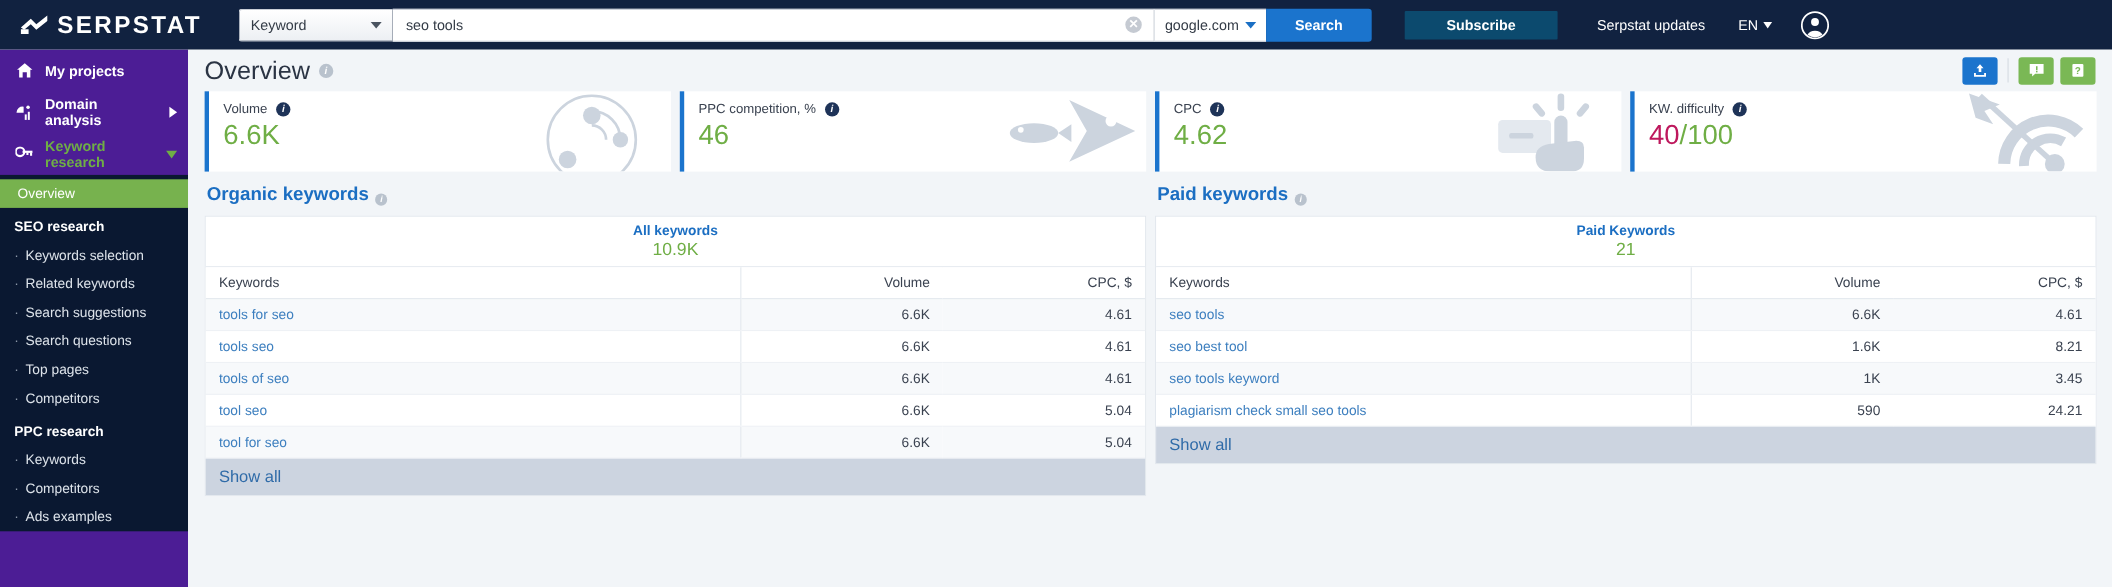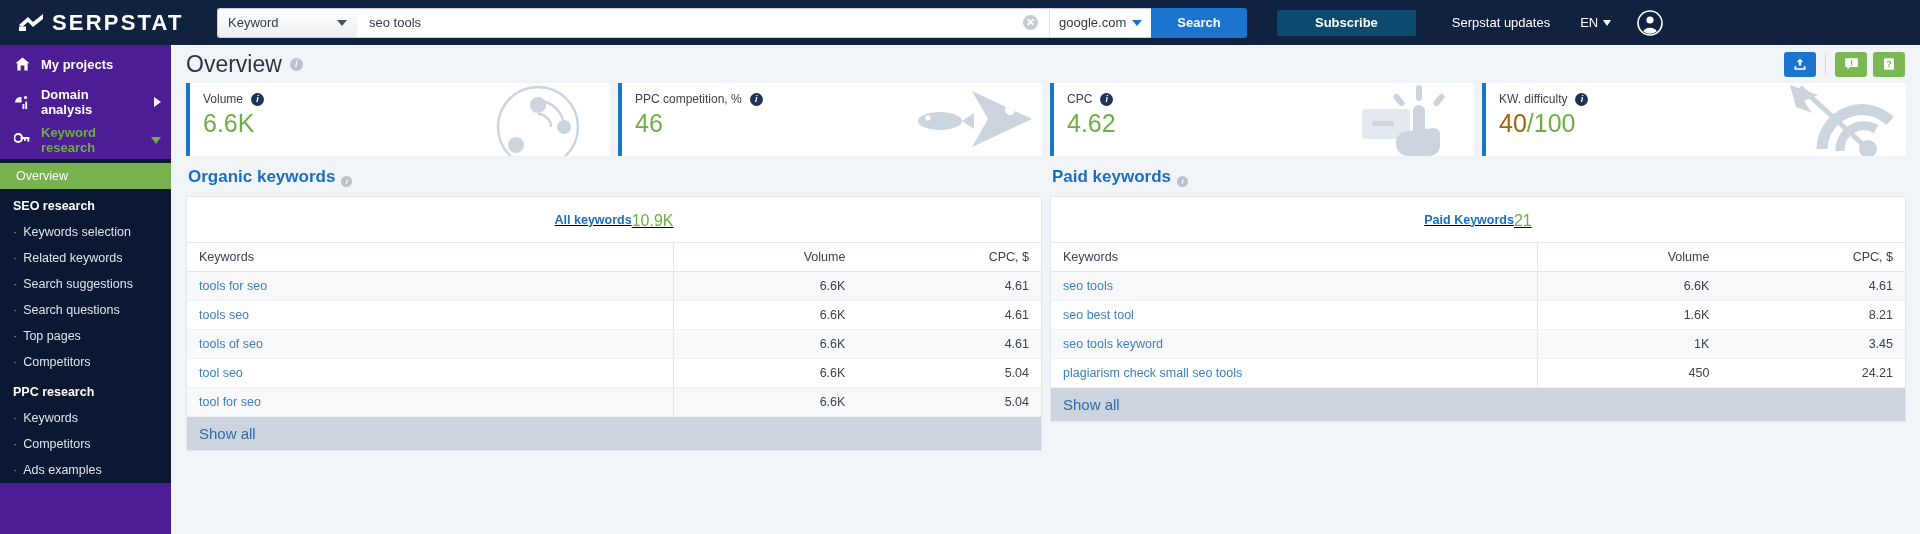--- a/index.html
+++ b/index.html
@@ -146,34 +146,34 @@
   .act-divider { width: 1px; height: 22px; background: #d5dbe2; margin: 0 3px; }
 
   
   .cards { display: flex; gap: 8px; padding: 0 4px 0 7px; }
   .card {
     flex: 1 1 0; height: 73px; background: #ffffff; border-left: 4px solid #1b74cd;
     position: relative; overflow: hidden; padding: 9px 0 0 13px;
   }
   .card-label { font-size: 12px; color: #3a4250; display: flex; align-items: center; }
   .card-value { font-size: 25px; color: #6fae45; margin-top: 5px; line-height: 1; }
-  .card-value .orange { color: #a16207; }
+  .card-value .orange { color: #be185d; }
   .card-art { position: absolute; right: 0; top: 0; height: 73px; opacity: 1; }
 
   
   .section-row { display: flex; gap: 8px; padding: 0 4px 0 7px; }
   .section-col { flex: 1 1 0; min-width: 0; }
   .section-title {
     font-size: 17px; color: #1b6ec2; font-weight: bold; padding: 11px 0 9px 2px;
     display: flex; align-items: flex-end;
   }
   .table-box { background: #ffffff; border: 1px solid #e3e8ee; }
   .table-sum {
-    height: 46px; display: flex; flex-direction: row; align-items: center;
-    justify-content: center; border-bottom: 1px solid #e3e8ee; text-decoration: underline;
+    height: 46px; display: flex; flex-direction: column; align-items: center;
+    justify-content: center; border-bottom: 1px solid #e3e8ee;
   }
   .table-sum .lbl { font-size: 12.5px; color: #1b6ec2; font-weight: bold; }
   .table-sum .val { font-size: 16px; color: #6fae45; margin-top: 2px; }
   table.kw { width: 100%; border-collapse: collapse; table-layout: fixed; }
   table.kw th {
     font-size: 12.5px; font-weight: normal; color: #3a4250; text-align: right;
     padding: 7px 12px; border-bottom: 1px solid #e3e8ee; background: #ffffff;
   }
   table.kw th.kwcol { text-align: left; }
   table.kw td {
@@ -514,21 +514,21 @@
                   <td class="col-sep">1.6K</td>
                   <td>8.21</td>
                 </tr>
                 <tr>
                   <td class="kwcol"><a>seo tools keyword</a></td>
                   <td class="col-sep">1K</td>
                   <td>3.45</td>
                 </tr>
                 <tr>
                   <td class="kwcol"><a>plagiarism check small seo tools</a></td>
-                  <td class="col-sep">450</td>
+                  <td class="col-sep">590</td>
                   <td>24.21</td>
                 </tr>
               </tbody>
             </table>
             <div class="show-all">Show all</div>
           </div>
         </div>
 
       </div>
     </div>

